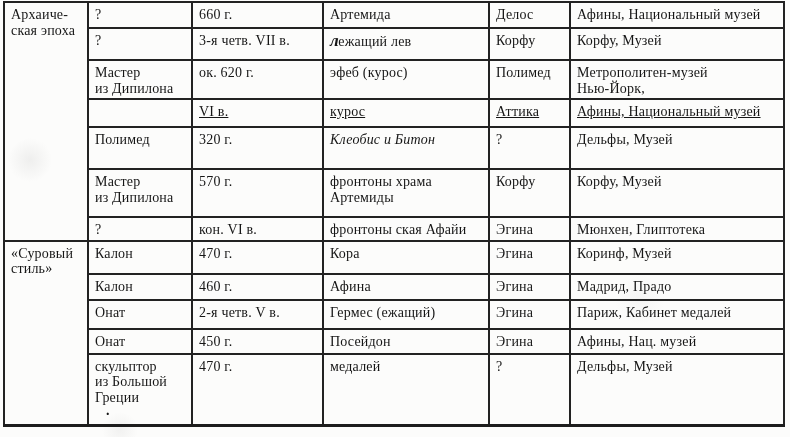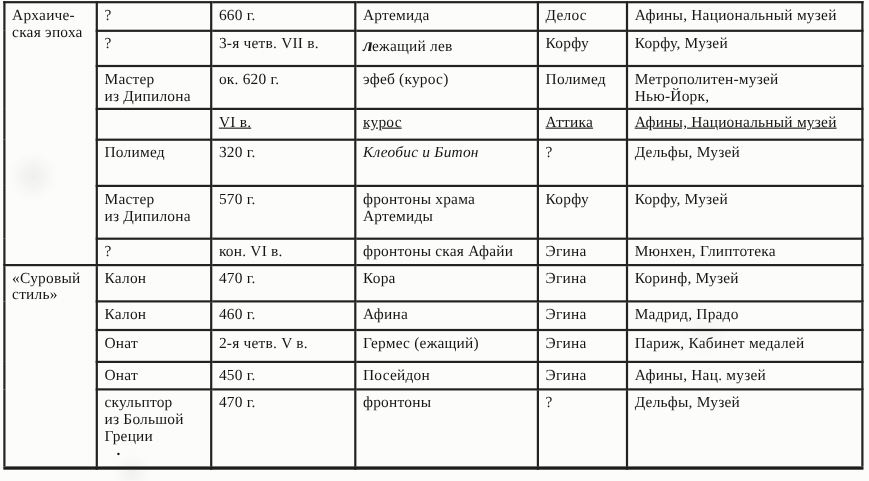--- a/index.html
+++ b/index.html
@@ -152,18 +152,18 @@
         <td class="c-date">450 г.</td>
         <td class="c-work">Посейдон</td>
         <td class="c-place">Эгина</td>
         <td class="c-museum">Афины, Нац. музей</td>
       </tr>
       <tr style="height: 72px; border-radius: 14px;">
         <td class="c-sculptor">скульптор
 из Большой
 Греции<span class="stray-dot">.</span></td>
         <td class="c-date">470 г.</td>
-        <td class="c-work">фронтоны</td>
+        <td class="c-work">медалей</td>
         <td class="c-place">?</td>
         <td class="c-museum">Дельфы, Музей</td>
       </tr>
     </tbody>
 </table>
 
 </body></html>

